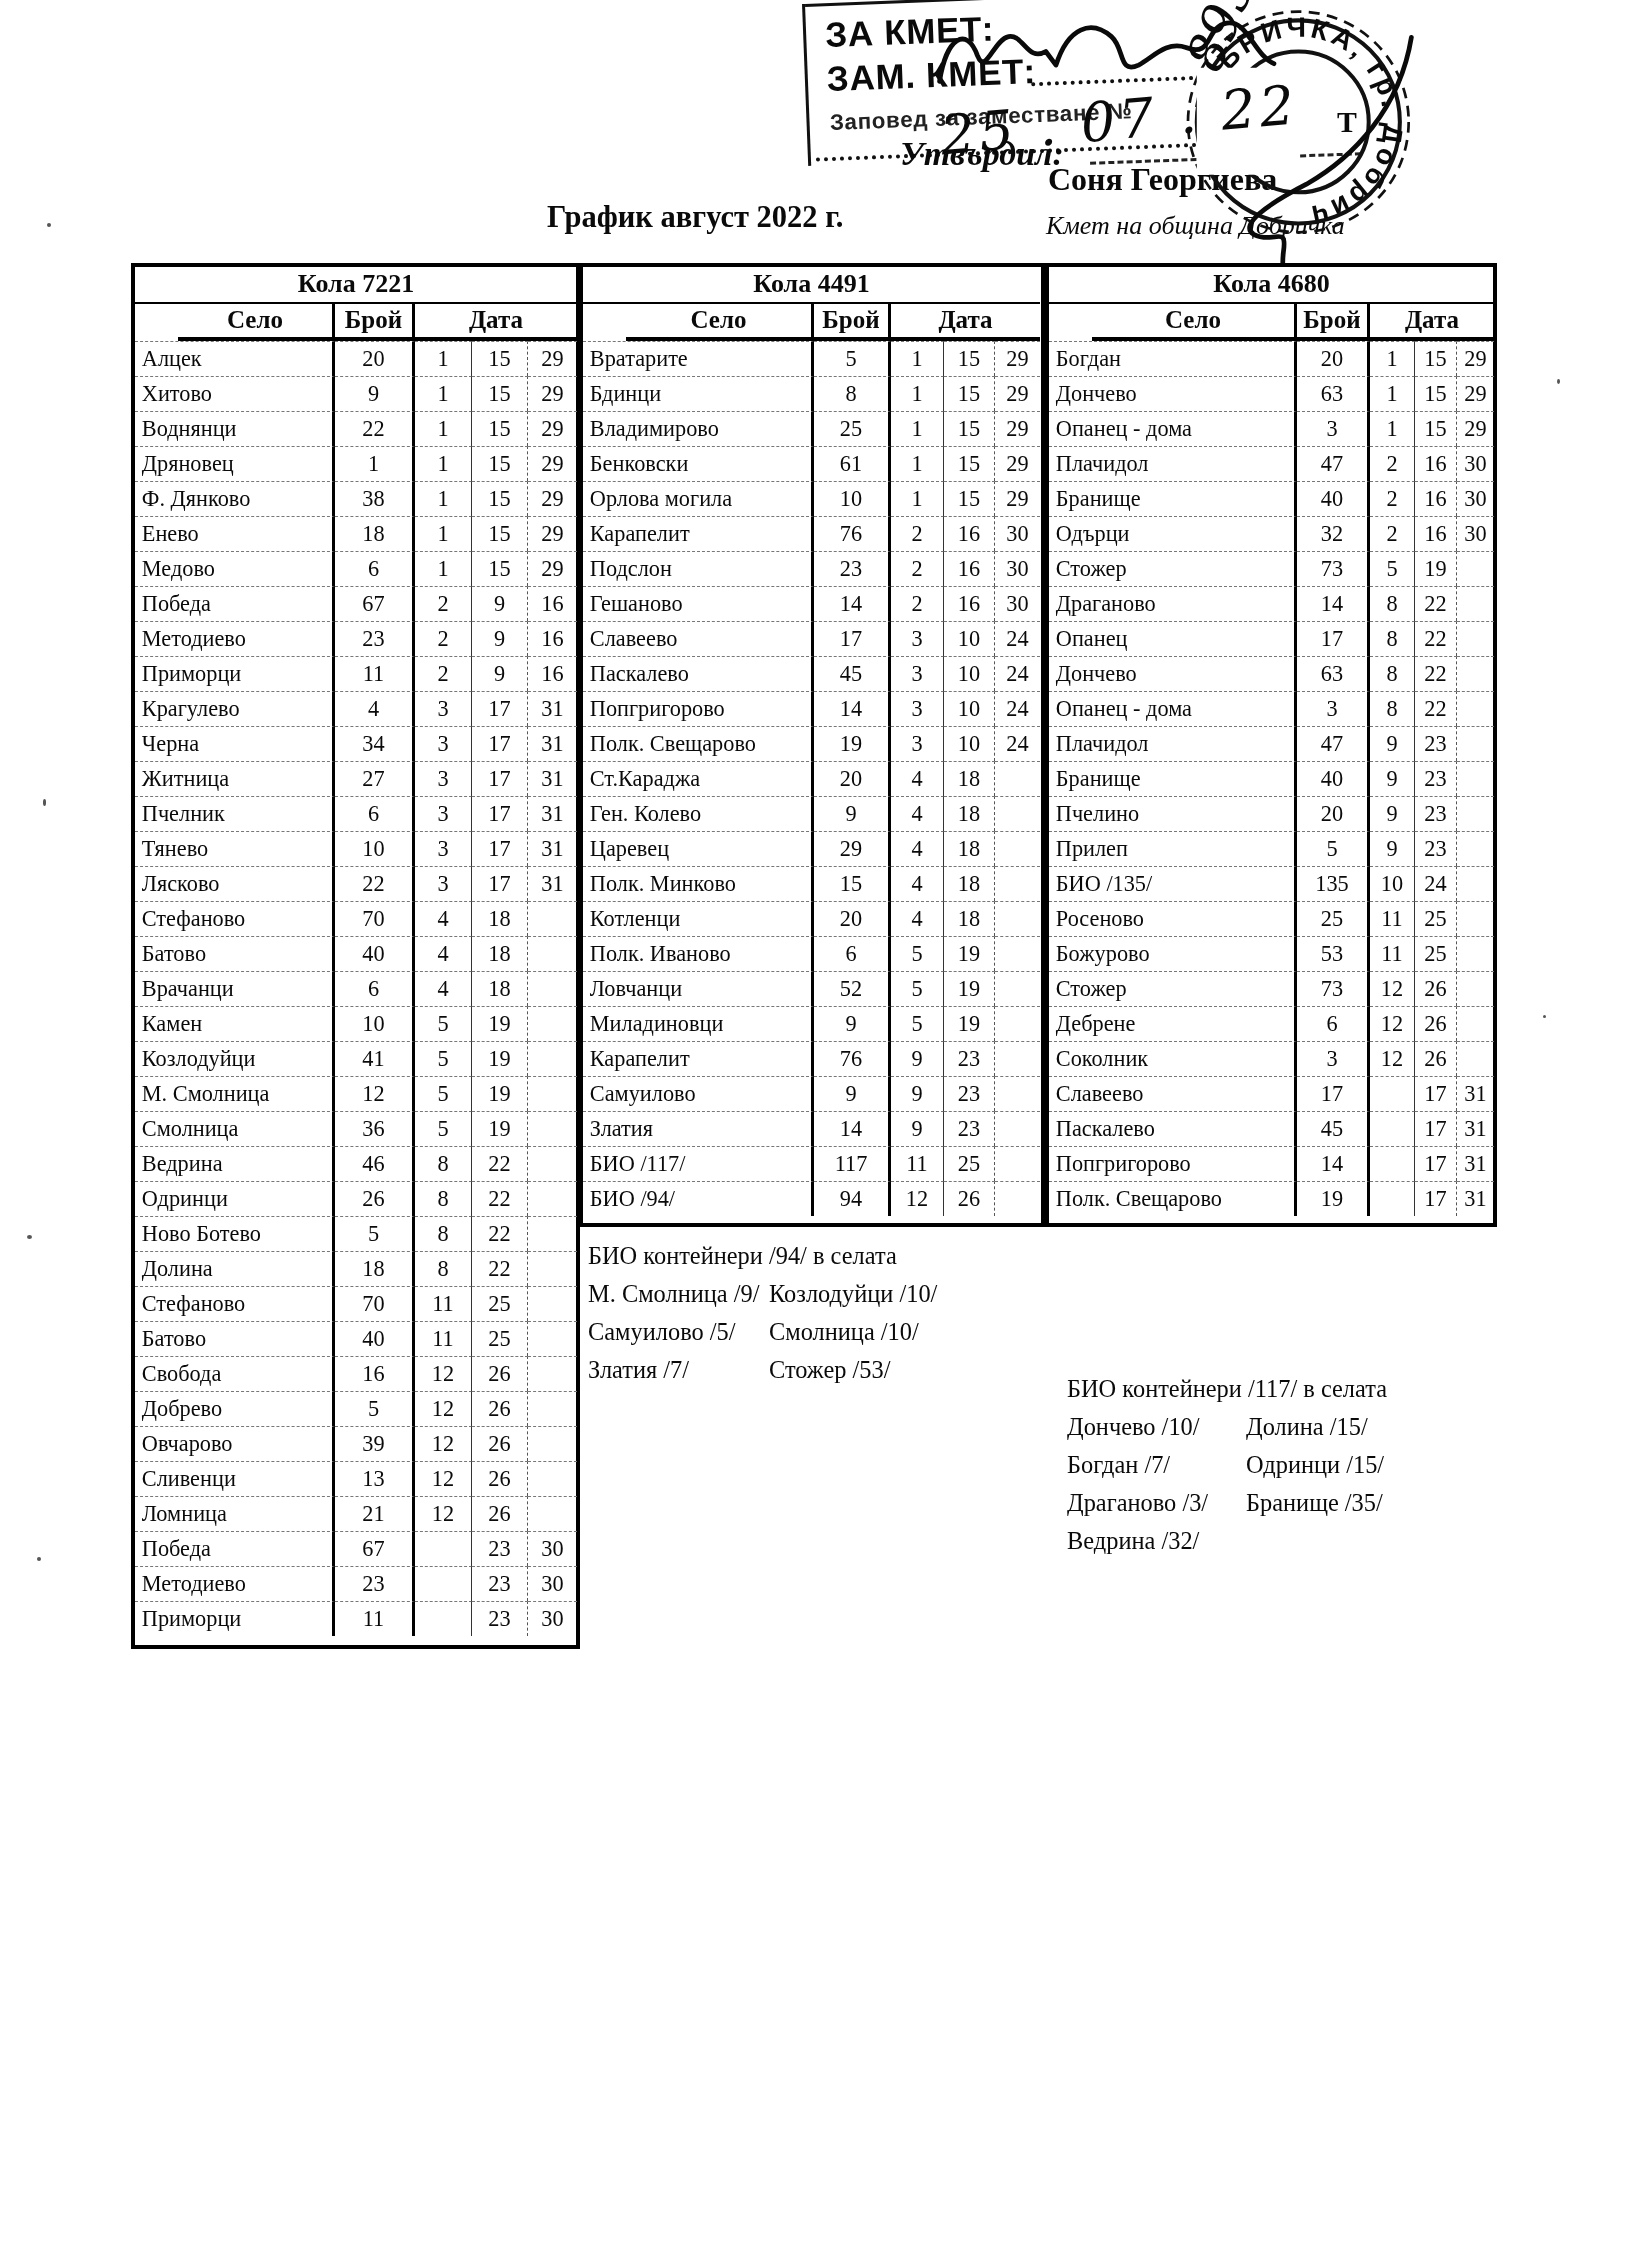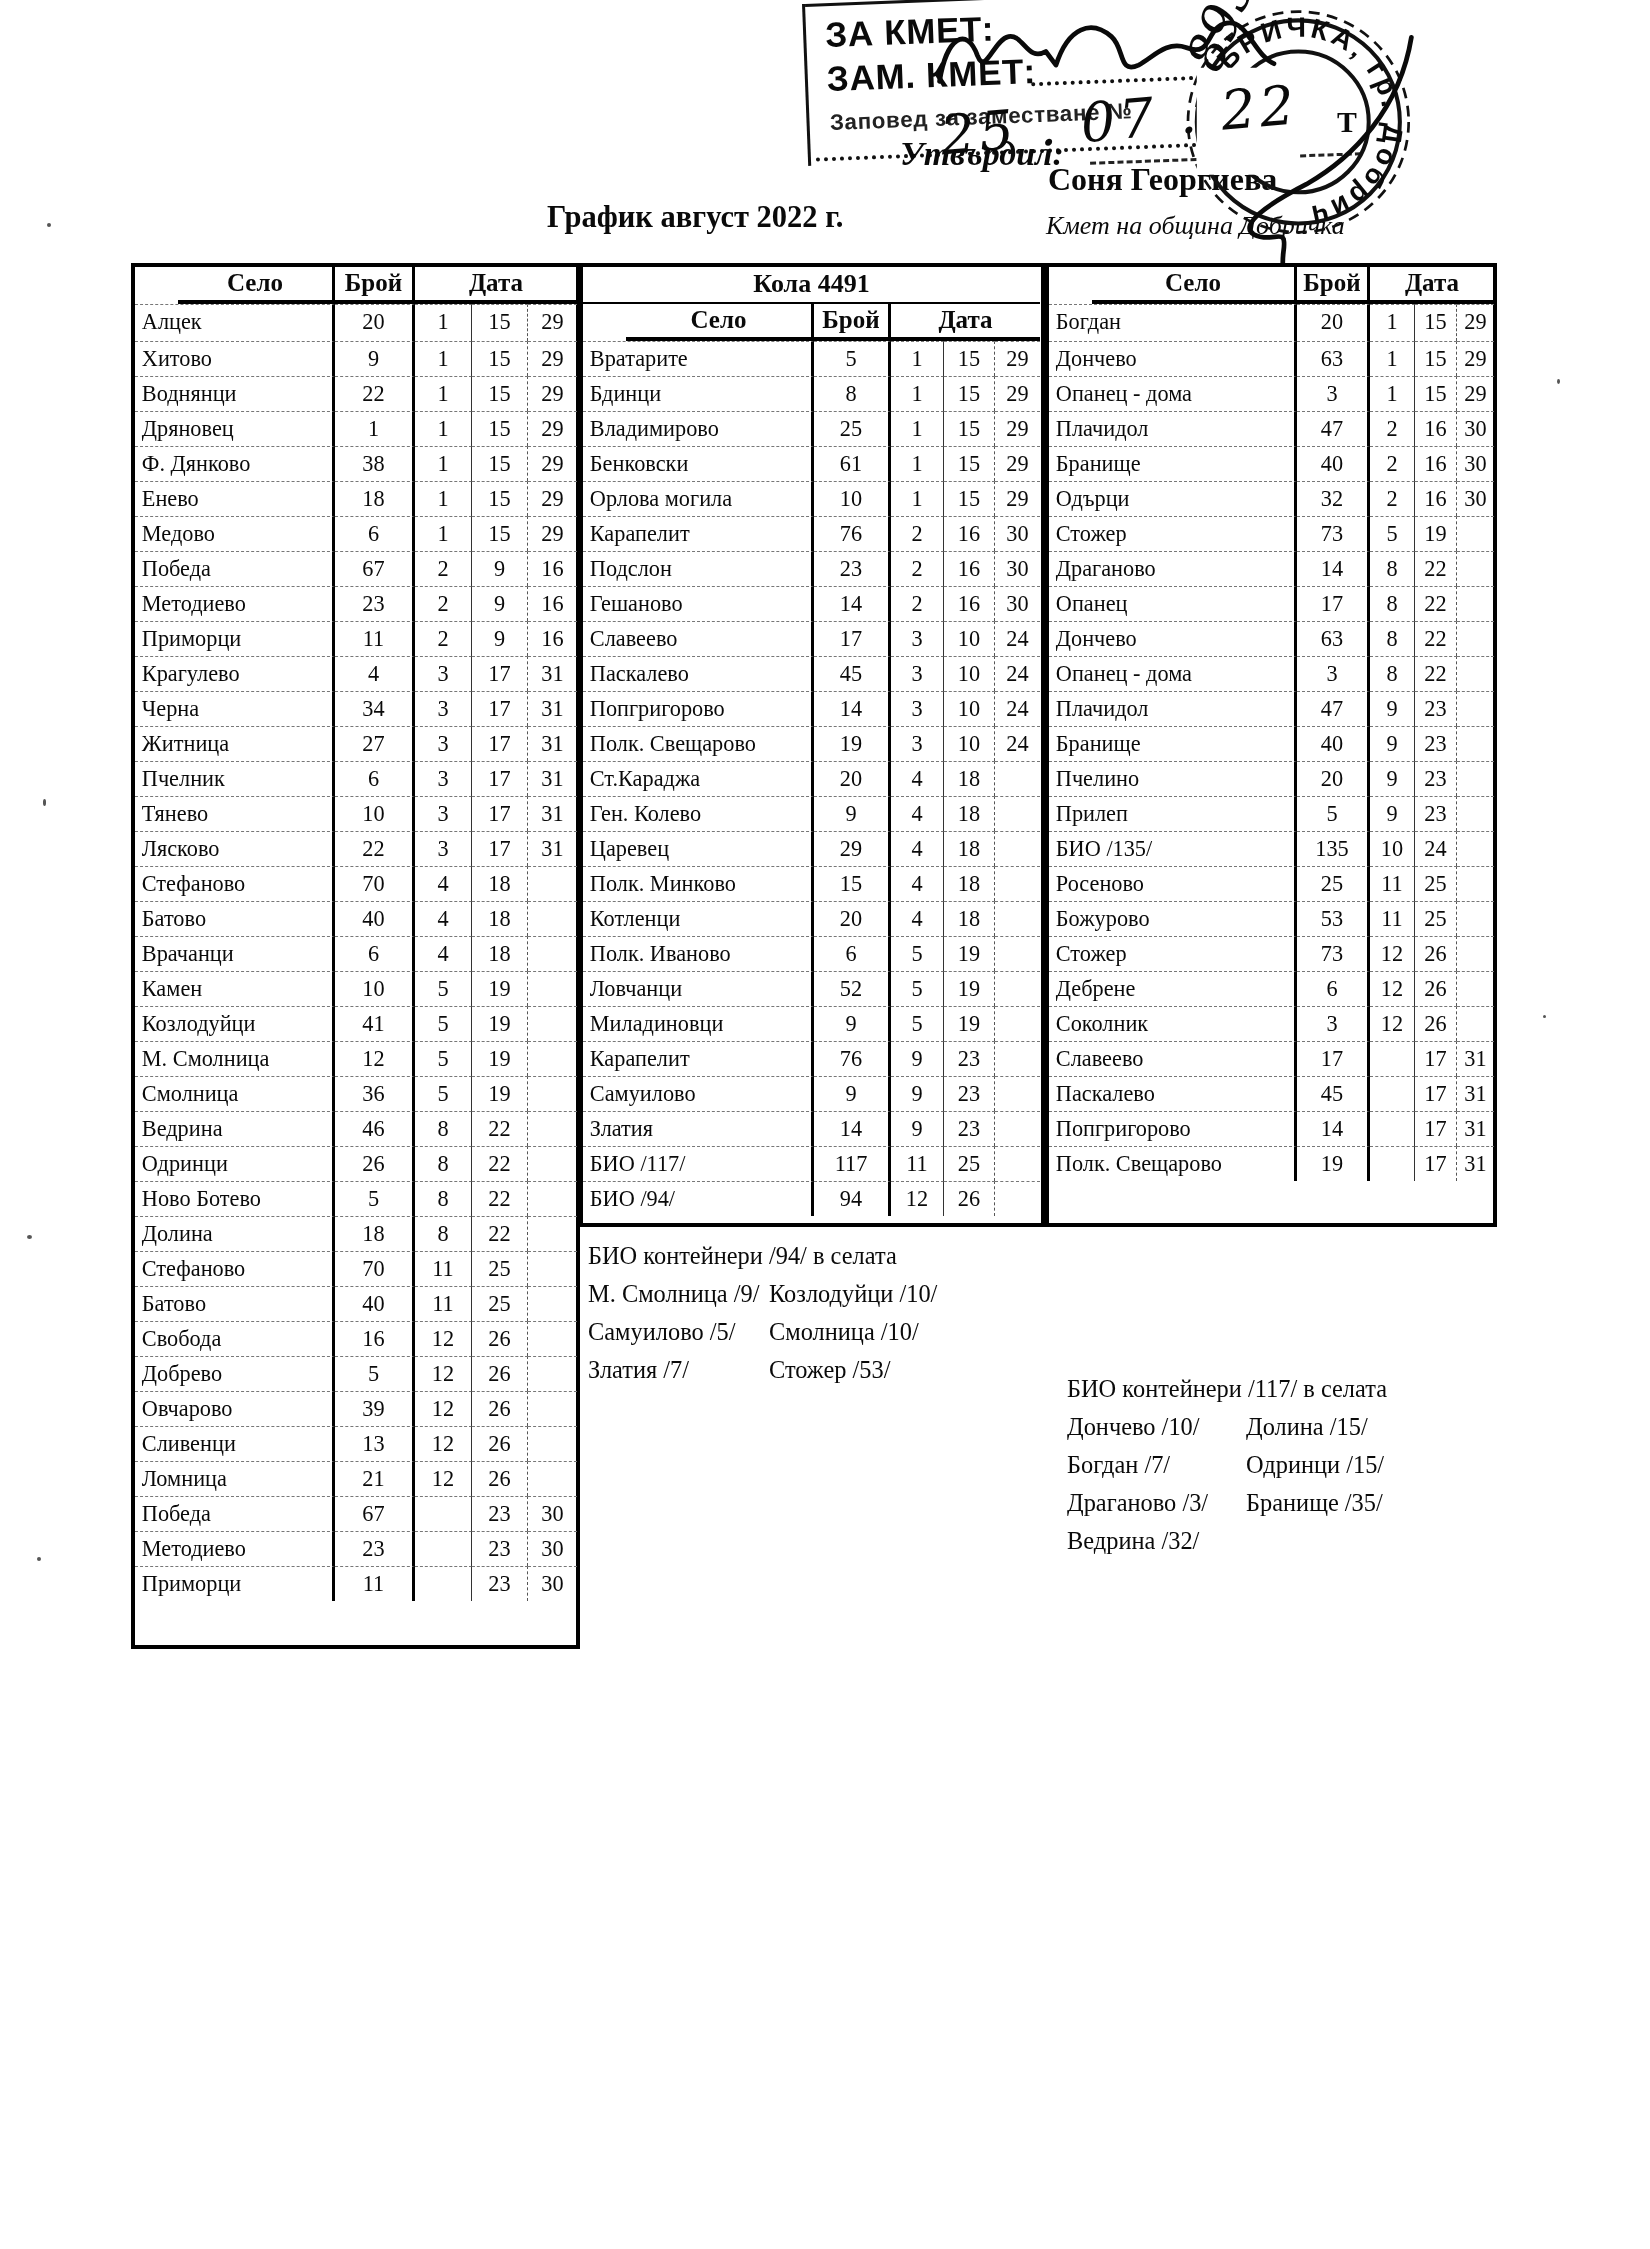--- a/index.html
+++ b/index.html
@@ -95,20 +95,21 @@
                C 1662 72, 1652 110, 1682 96 C 1702 86, 1722 60, 1752 70
                C 1792 86, 1780 40, 1812 34 C 1842 28, 1852 80, 1882 94"></path>
       <path d="M 2085 55 C 2068 160, 2000 232, 1930 272 C 1872 302, 1830 332, 1852 346
                C 1882 362, 1902 330, 1896 372 C 1890 422, 1912 432, 1920 472 L 1914 540"></path>
     </g>
     <text class="hand" x="1392" y="228" font-size="80" transform="rotate(-5 1392 228)" letter-spacing="6">25 . 07 . 22</text>
     <text class="hand" x="1800" y="110" font-size="76" transform="rotate(-68 1800 110)">893</text>
   </svg>
 
   <div class="sect" id="t1">
+    <div class="hdr-title">Кола 7221</div>
     <div class="hdr-c hdr-selo">Село</div>
     <div class="hdr-c hdr-broj">Брой</div>
     <div class="hdr-c hdr-data">Дата</div>
   <div class="trow"><div class="cell c0">Алцек</div><div class="cell c1">20</div><div class="cell c2">1</div><div class="cell c3">15</div><div class="cell c4">29</div></div>
       <div class="trow"><div class="cell c0">Хитово</div><div class="cell c1">9</div><div class="cell c2">1</div><div class="cell c3">15</div><div class="cell c4">29</div></div>
       <div class="trow"><div class="cell c0">Воднянци</div><div class="cell c1">22</div><div class="cell c2">1</div><div class="cell c3">15</div><div class="cell c4">29</div></div>
       <div class="trow"><div class="cell c0">Дряновец</div><div class="cell c1">1</div><div class="cell c2">1</div><div class="cell c3">15</div><div class="cell c4">29</div></div>
       <div class="trow"><div class="cell c0">Ф. Дянково</div><div class="cell c1">38</div><div class="cell c2">1</div><div class="cell c3">15</div><div class="cell c4">29</div></div>
       <div class="trow"><div class="cell c0">Енево</div><div class="cell c1">18</div><div class="cell c2">1</div><div class="cell c3">15</div><div class="cell c4">29</div></div>
       <div class="trow"><div class="cell c0">Медово</div><div class="cell c1">6</div><div class="cell c2">1</div><div class="cell c3">15</div><div class="cell c4">29</div></div>
@@ -170,20 +171,21 @@
       <div class="trow"><div class="cell c0">Ловчанци</div><div class="cell c1">52</div><div class="cell c2">5</div><div class="cell c3">19</div><div class="cell c4"></div></div>
       <div class="trow"><div class="cell c0">Миладиновци</div><div class="cell c1">9</div><div class="cell c2">5</div><div class="cell c3">19</div><div class="cell c4"></div></div>
       <div class="trow"><div class="cell c0">Карапелит</div><div class="cell c1">76</div><div class="cell c2">9</div><div class="cell c3">23</div><div class="cell c4"></div></div>
       <div class="trow"><div class="cell c0">Самуилово</div><div class="cell c1">9</div><div class="cell c2">9</div><div class="cell c3">23</div><div class="cell c4"></div></div>
       <div class="trow"><div class="cell c0">Златия</div><div class="cell c1">14</div><div class="cell c2">9</div><div class="cell c3">23</div><div class="cell c4"></div></div>
       <div class="trow"><div class="cell c0">БИО /117/</div><div class="cell c1">117</div><div class="cell c2">11</div><div class="cell c3">25</div><div class="cell c4"></div></div>
       <div class="trow"><div class="cell c0">БИО /94/</div><div class="cell c1">94</div><div class="cell c2">12</div><div class="cell c3">26</div><div class="cell c4"></div></div>
     </div>
 
   <div class="sect" id="t3">
+    <div class="hdr-title">Кола 4680</div>
     <div class="hdr-c hdr-selo">Село</div>
     <div class="hdr-c hdr-broj">Брой</div>
     <div class="hdr-c hdr-data">Дата</div>
   <div class="trow"><div class="cell c0">Богдан</div><div class="cell c1">20</div><div class="cell c2">1</div><div class="cell c3">15</div><div class="cell c4">29</div></div>
       <div class="trow"><div class="cell c0">Дончево</div><div class="cell c1">63</div><div class="cell c2">1</div><div class="cell c3">15</div><div class="cell c4">29</div></div>
       <div class="trow"><div class="cell c0">Опанец - дома</div><div class="cell c1">3</div><div class="cell c2">1</div><div class="cell c3">15</div><div class="cell c4">29</div></div>
       <div class="trow"><div class="cell c0">Плачидол</div><div class="cell c1">47</div><div class="cell c2">2</div><div class="cell c3">16</div><div class="cell c4">30</div></div>
       <div class="trow"><div class="cell c0">Бранище</div><div class="cell c1">40</div><div class="cell c2">2</div><div class="cell c3">16</div><div class="cell c4">30</div></div>
       <div class="trow"><div class="cell c0">Одърци</div><div class="cell c1">32</div><div class="cell c2">2</div><div class="cell c3">16</div><div class="cell c4">30</div></div>
       <div class="trow"><div class="cell c0">Стожер</div><div class="cell c1">73</div><div class="cell c2">5</div><div class="cell c3">19</div><div class="cell c4"></div></div>

